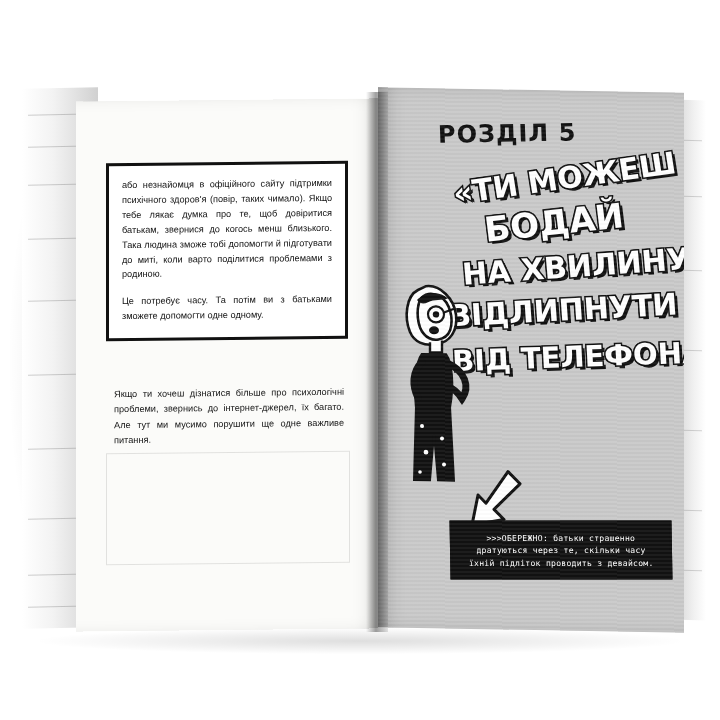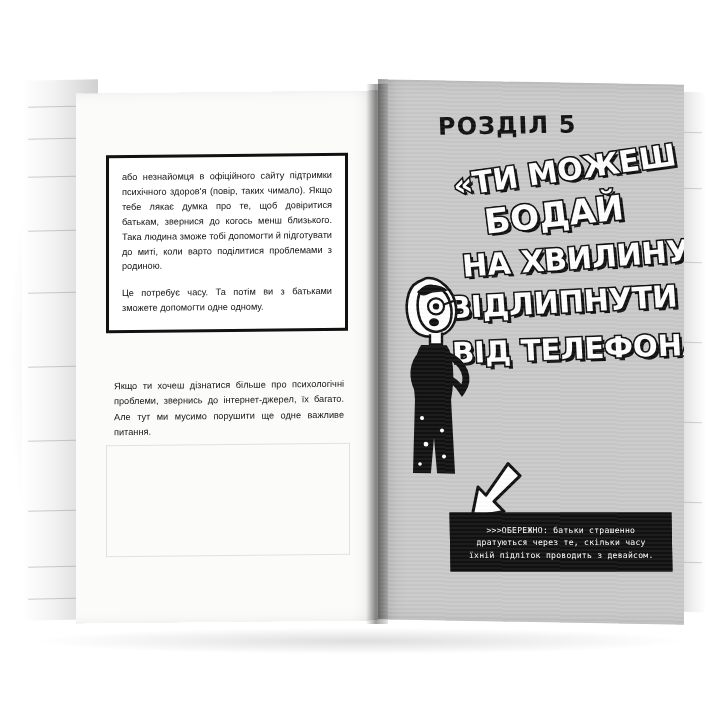--- a/index.html
+++ b/index.html
@@ -16,21 +16,21 @@
     position: relative;
     width: 720px;
     height: 720px;
     background: #ffffff;
   }
 
   
   .book {
     position: absolute;
     left: 22px;
-    top: 62px;
+    top: 70px;
     width: 678px;
     height: 570px;
   }
 
   
   .edge-stack {
     position: absolute;
     left: 0;
     top: 18px;
     width: 76px;

